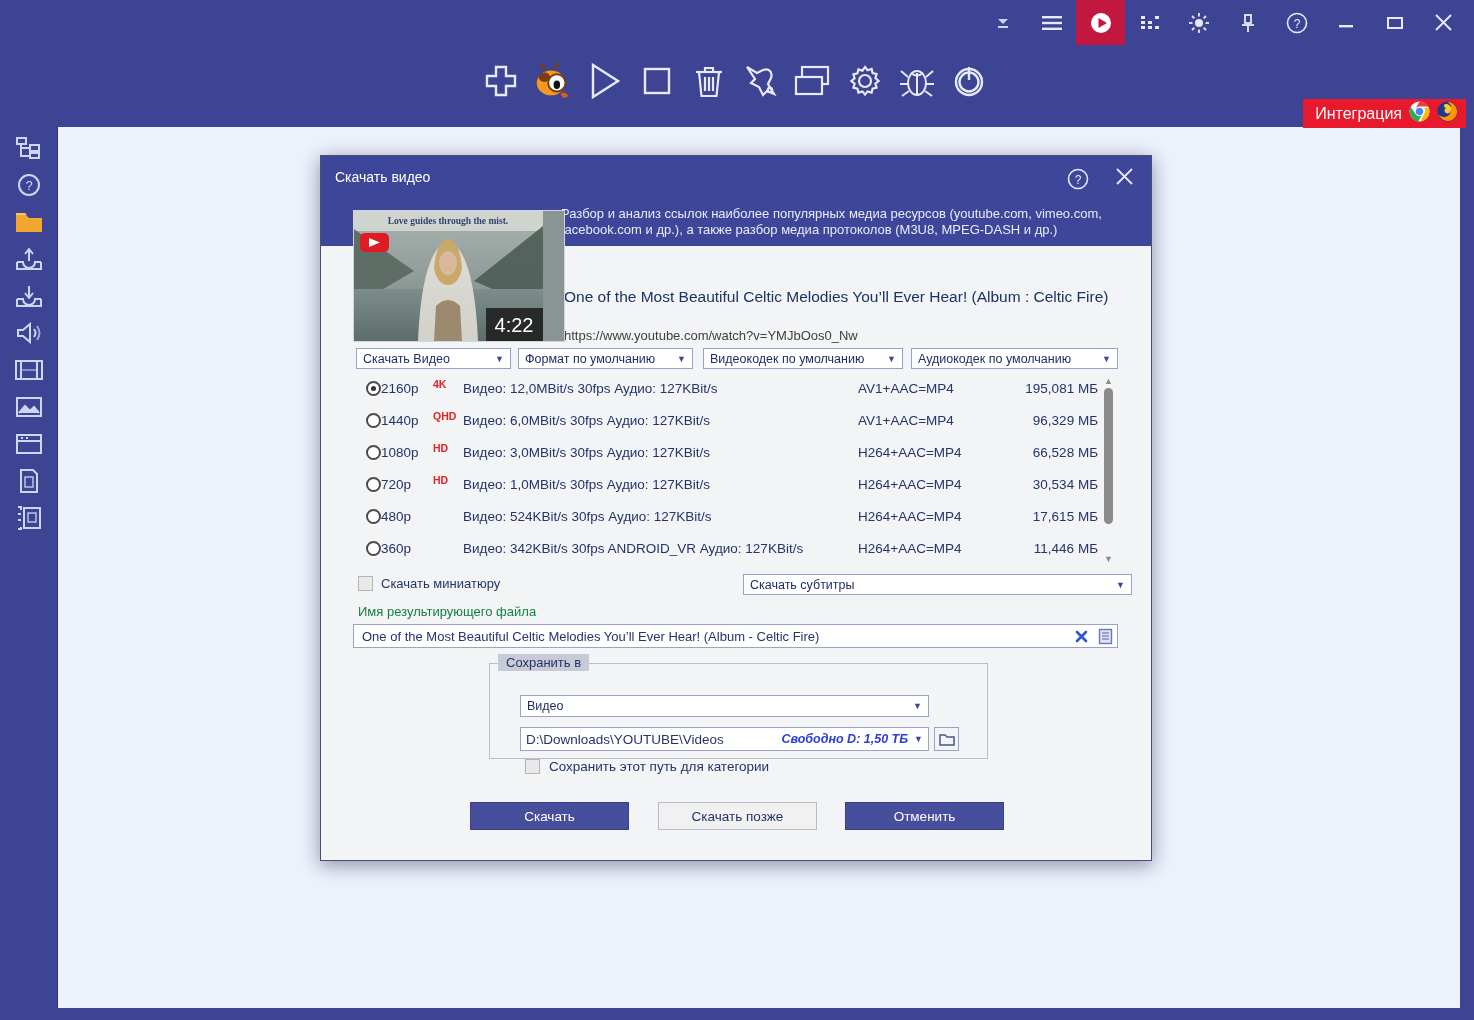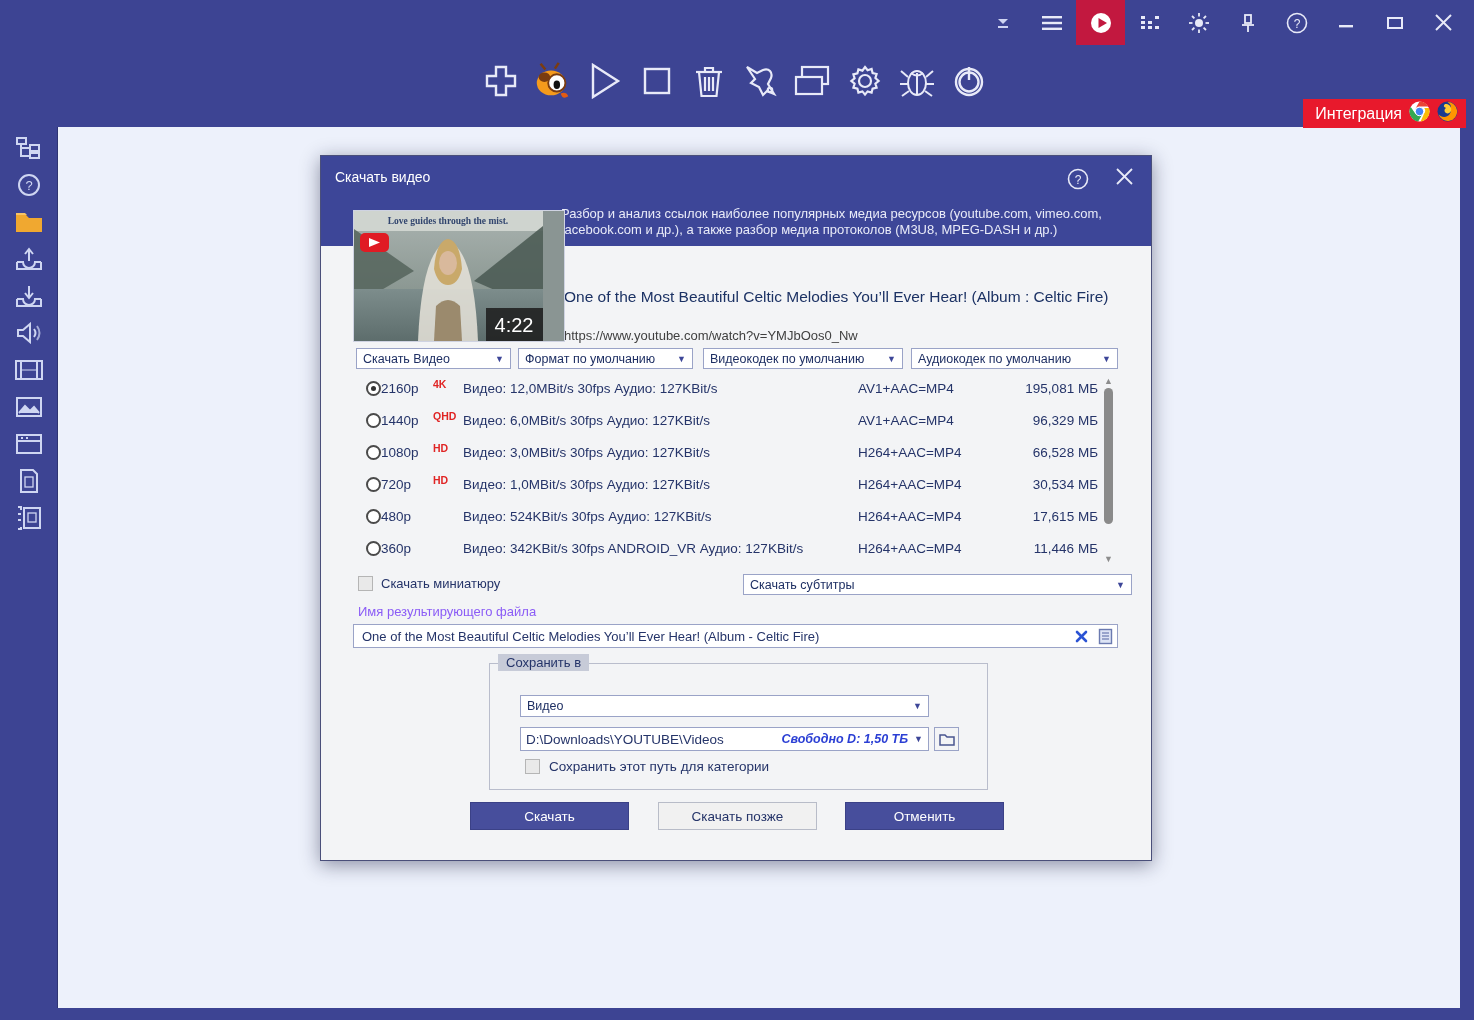--- a/index.html
+++ b/index.html
@@ -71,28 +71,28 @@
   .vscroll { position:absolute; left:781px; top:220px; width:13px; height:188px; }
   .vs-arrow { color:#8c8c8c; font-size:9px; text-align:center; line-height:10px; }
   .vs-thumb { position:absolute; left:2px; top:12px; width:9px; height:136px; background:#8a8a8a; border-radius:5px; }
   .vs-down { position:absolute; bottom:0; width:100%; }
 
   .checkbox { width:15px; height:15px; background:#e9e9e9; border:1px solid #b5b5b5; flex:0 0 auto; }
   .thumb-check-row { position:absolute; left:37px; top:420px; display:flex; align-items:center; gap:8px;
                      font-size:13px; color:#253469; }
   .subt-combo { position:absolute; left:408px; top:418px; width:389px;margin-left:14px; }
 
-  .filename-label { position:absolute; left:37px; top:448px; font-size:13px; color:#8b5cf6; }
+  .filename-label { position:absolute; left:37px; top:448px; font-size:13px; color:#15803d; }
   .filename-wrap { position:absolute; left:32px; top:468px; width:765px; height:24px; background:#fff;
                    border:1px solid #9aa3c7; display:flex; align-items:center; }
   .filename-input { flex:1; border:none; outline:none; font-size:13px; color:#253469; padding:0 8px;
                     background:transparent; font-family:"Liberation Sans", sans-serif; }
   .fn-icon { width:24px; display:flex; align-items:center; justify-content:center; }
 
-  .save-group { position:absolute; left:168px; top:507px; width:499px; height:127px; border:1px solid #b9bdcc;padding-left:36px; }
+  .save-group { position:absolute; left:168px; top:507px; width:499px; height:96px; border:1px solid #b9bdcc;padding-left:36px; }
   .save-legend { position:absolute; left:8px; top:-10px; background:#c7cbd8; color:#253469; font-size:13px;
                  padding:1px 8px; }
   .save-cat { position:absolute; left:30px; top:31px; width:409px; height:22px; }
   .save-path-wrap { position:absolute; left:30px; top:63px; width:409px; height:24px; background:#fff;
                     border:1px solid #9aa3c7; display:flex; align-items:center; padding:0 5px; }
   .save-path-text { flex:1; font-size:13.5px; color:#253469; white-space:nowrap; overflow:hidden; }
   .free-space { color:#2b3fd4; font-size:12.5px; font-weight:bold; font-style:italic; margin-right:6px; }
   .folder-btn { position:absolute; left:444px; top:63px; width:25px; height:24px; background:#f3f4f6;
                 border:1px solid #9aa3c7; display:flex; align-items:center; justify-content:center; }
   .save-check-row { position:absolute; left:35px; top:95px; display:flex; align-items:center; gap:9px;

